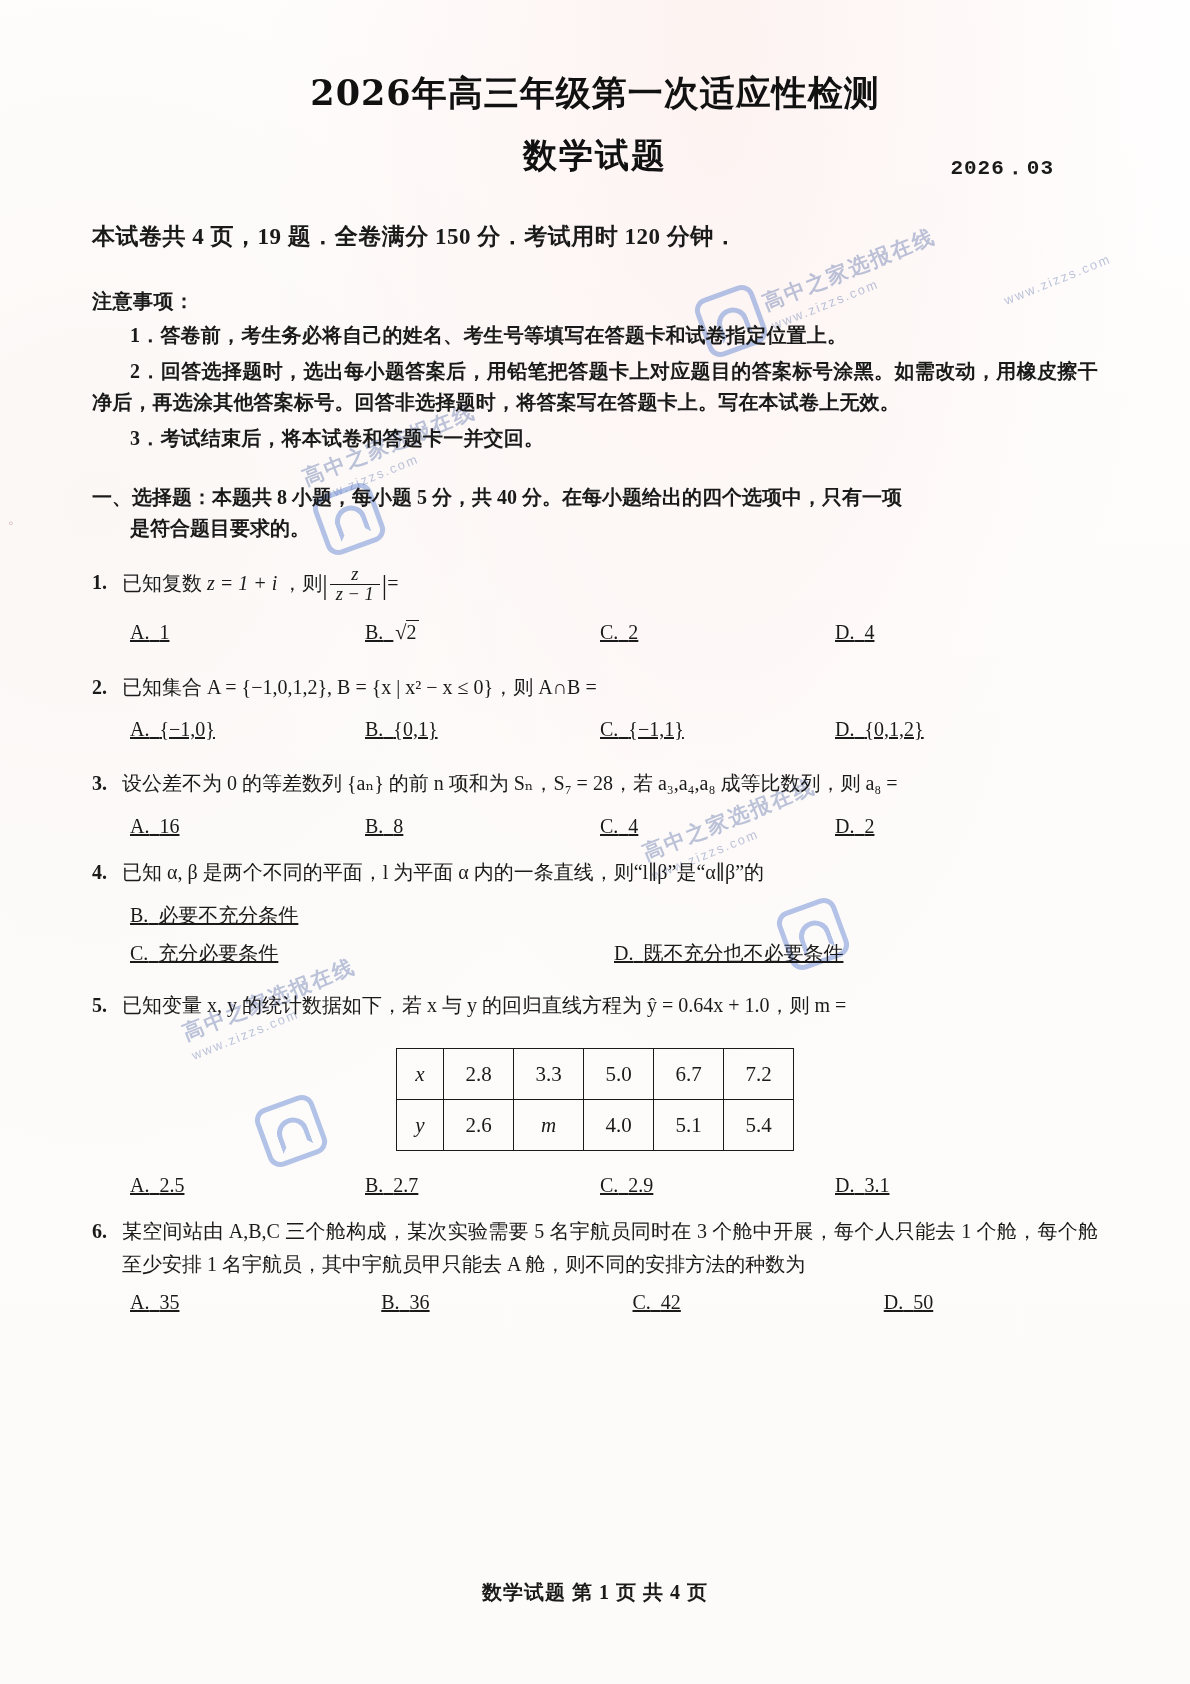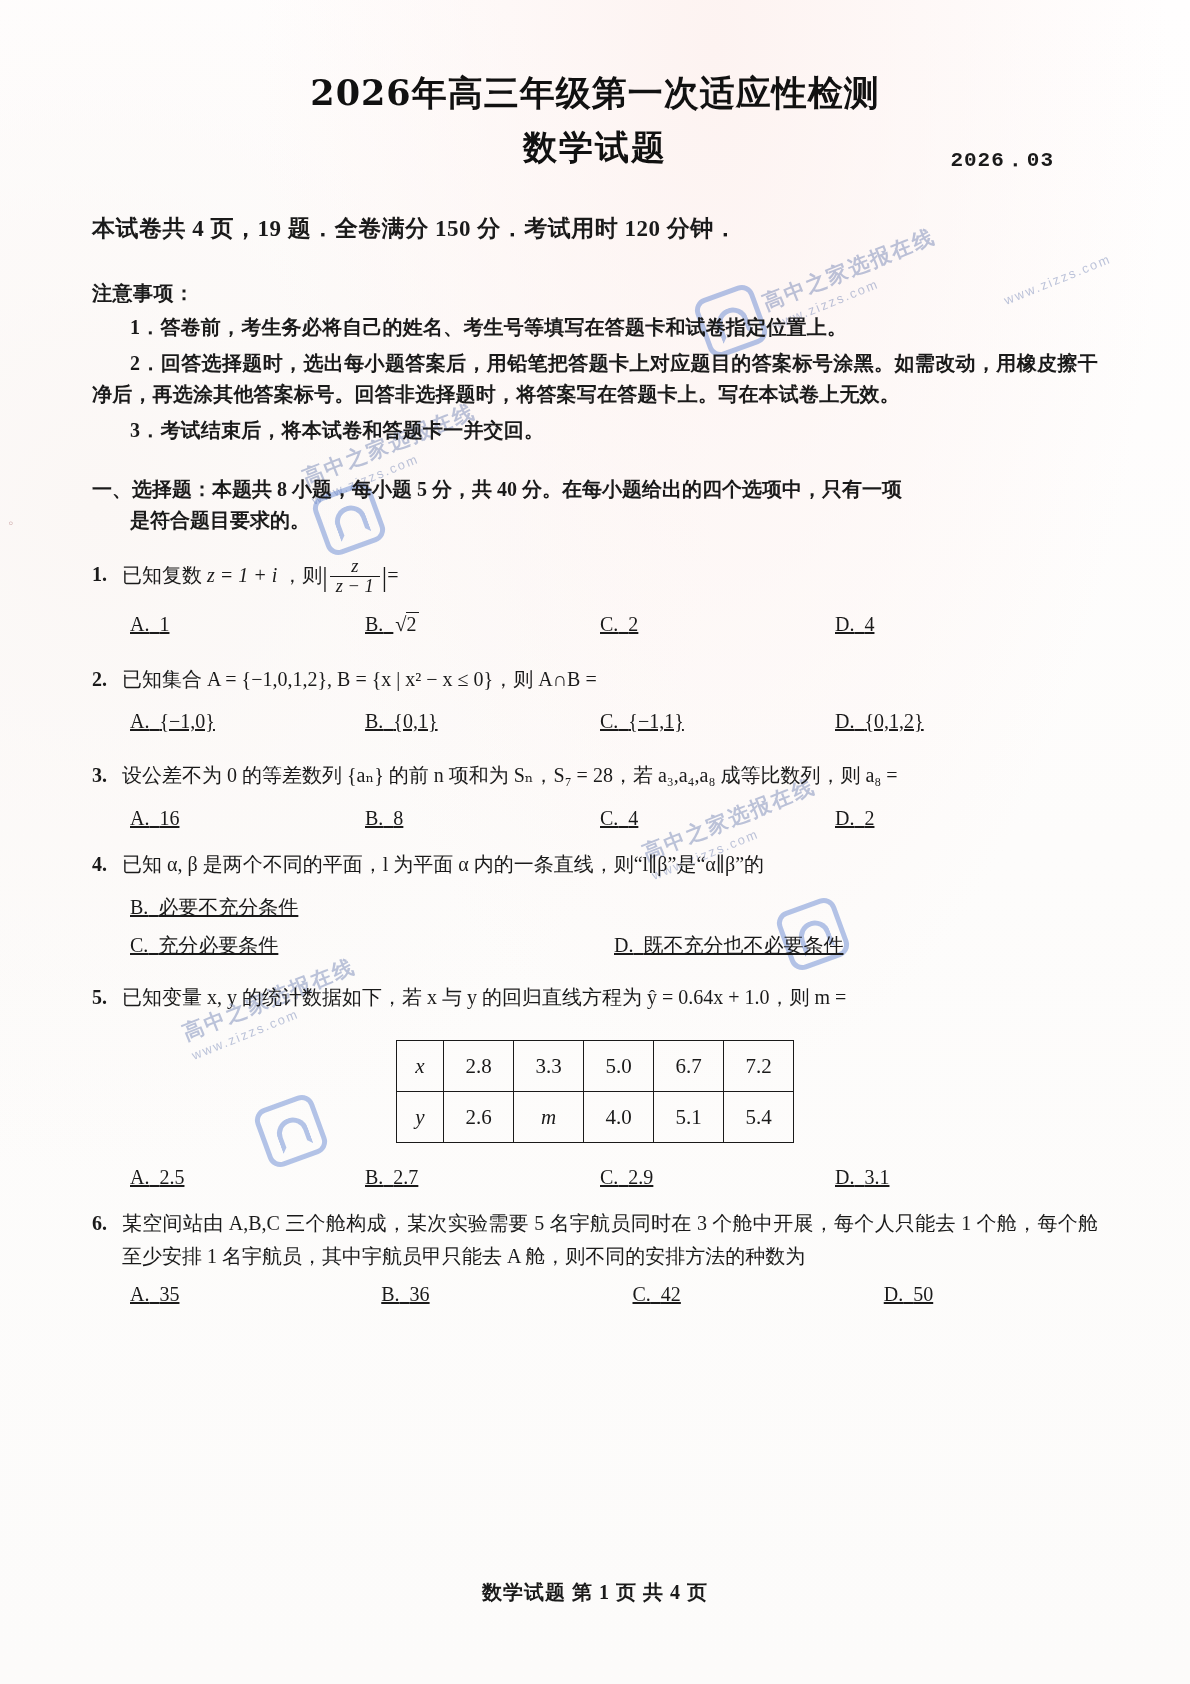--- a/index.html
+++ b/index.html
@@ -25,21 +25,21 @@
     text-align:center;
     font-family:"DejaVu Serif",serif;
     font-weight:bold;
     font-size:35px;
     letter-spacing:1px;
     margin-top:70px;
     color:#111;
   }
   .subtitle-row{
     position:relative;
-    margin-top:8px;
+    margin-top:16px;
     height:52px;
   }
   .h-sub{
     text-align:center;
     font-family:"DejaVu Serif",serif;
     font-weight:bold;
     font-size:34px;
     letter-spacing:2px;
     color:#111;
   }

